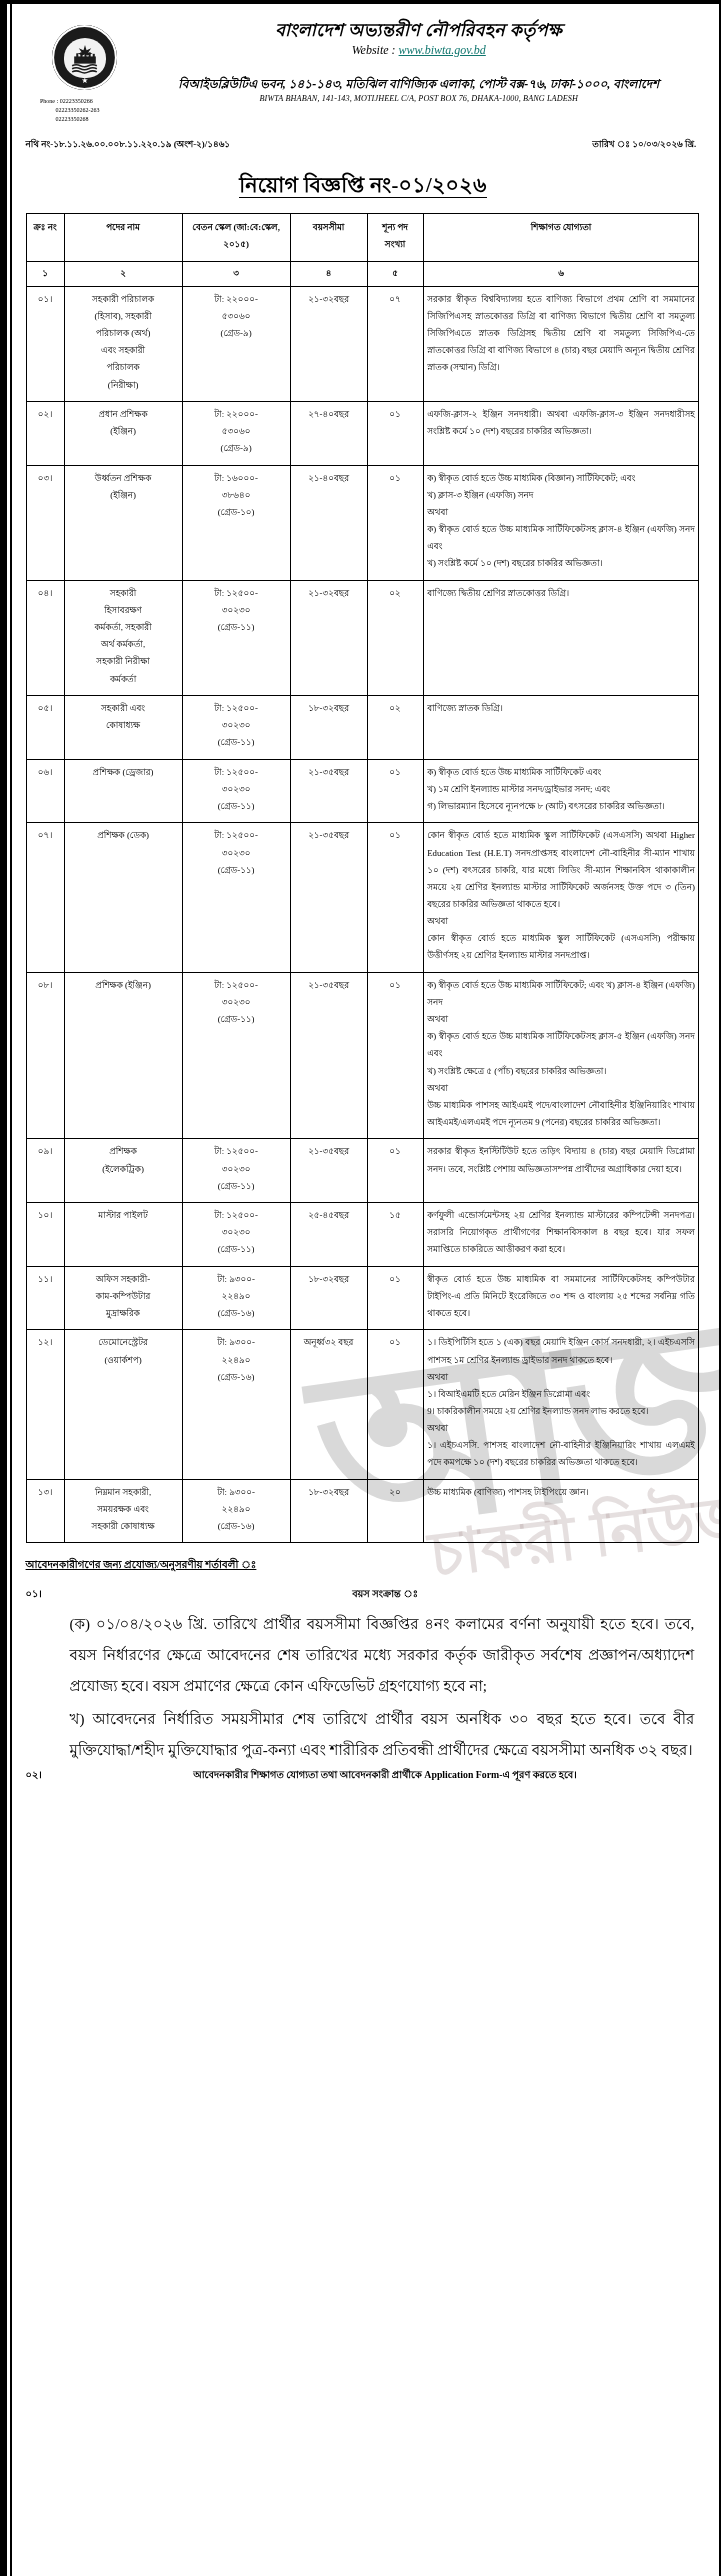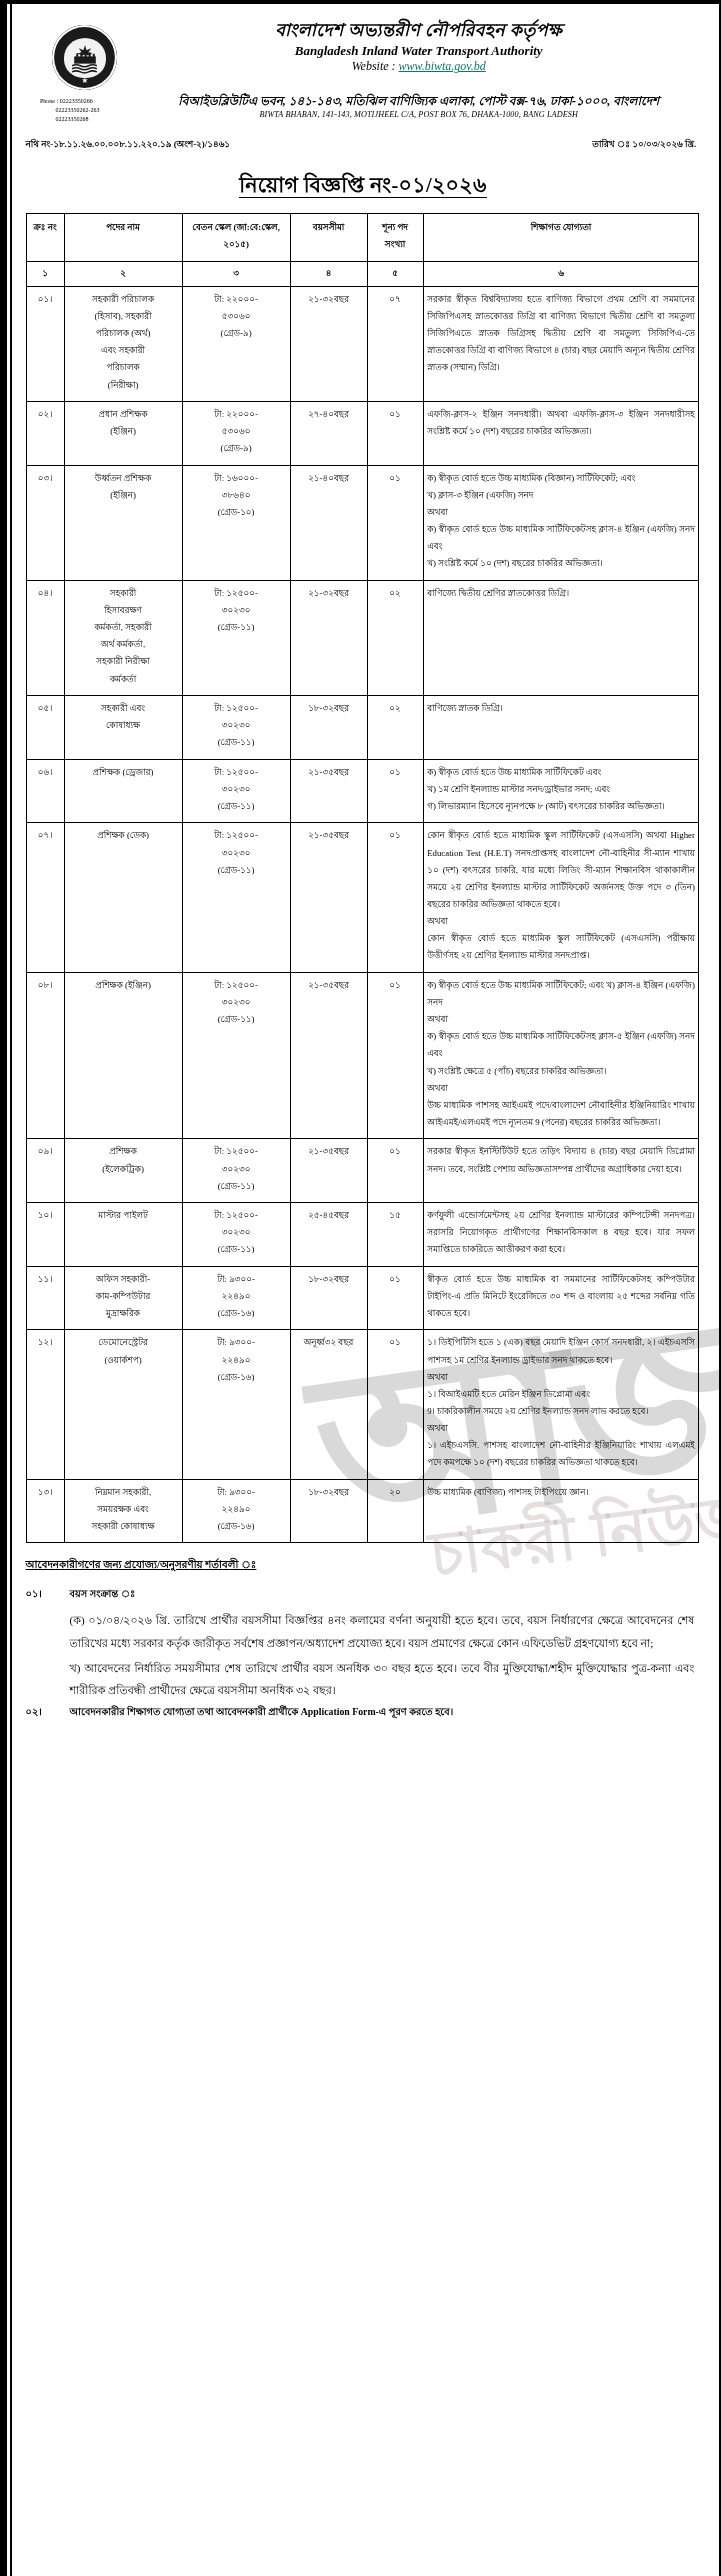--- a/index.html
+++ b/index.html
@@ -259,26 +259,26 @@
   .cond-item {
     display: flex;
     align-items: flex-start;
     margin-bottom: 5.2px;
     line-height: 2.05;
   }
   .cond-num {
     flex: 0 0 44px;
     font-weight: 600;
   }
-  .cond-body { flex: 1 1 auto; }
+  .cond-body { flex: 1 1 auto; text-align: center; }
   .cond-sub {
     text-align: justify;
     text-justify: inter-word;
     line-height: 2.05;
-    font-size: 11px;
+    font-size: 15px;
     padding-left: 44px;
     padding-right: 6.2px;
     margin-top: 2.1px;
   }
   .cond-title { font-weight: 700; }
 </style>
 </head>
 <body>
 
 <div class="page">
@@ -315,21 +315,20 @@
             <span>Phone :</span>
             <span>02223350266</span>
           </div>
           <div class="ph-indent">02223350262-263</div>
           <div class="ph-indent">02223350268</div>
         </div>
       </div>
 
       <div class="org-block">
         <div class="org-bn">বাংলাদেশ অভ্যন্তরীণ নৌপরিবহন কর্তৃপক্ষ</div>
-        <div class="org-en">Bangladesh Inland Water Transport Authority</div>
         <div class="org-line">
           <span>Website :</span>
           <span class="u">www.biwta.gov.bd</span>
         </div>
         <div class="org-addr-bn">বিআইডব্লিউটিএ ভবন, ১৪১-১৪৩, মতিঝিল বাণিজ্যিক এলাকা, পোস্ট বক্স-৭৬, ঢাকা-১০০০, বাংলাদেশ</div>
         <div class="org-addr-en">BIWTA BHABAN, 141-143, MOTIJHEEL C/A, POST BOX 76, DHAKA-1000, BANG LADESH</div>
       </div>
     </div>
 
     <div class="memo-row">

